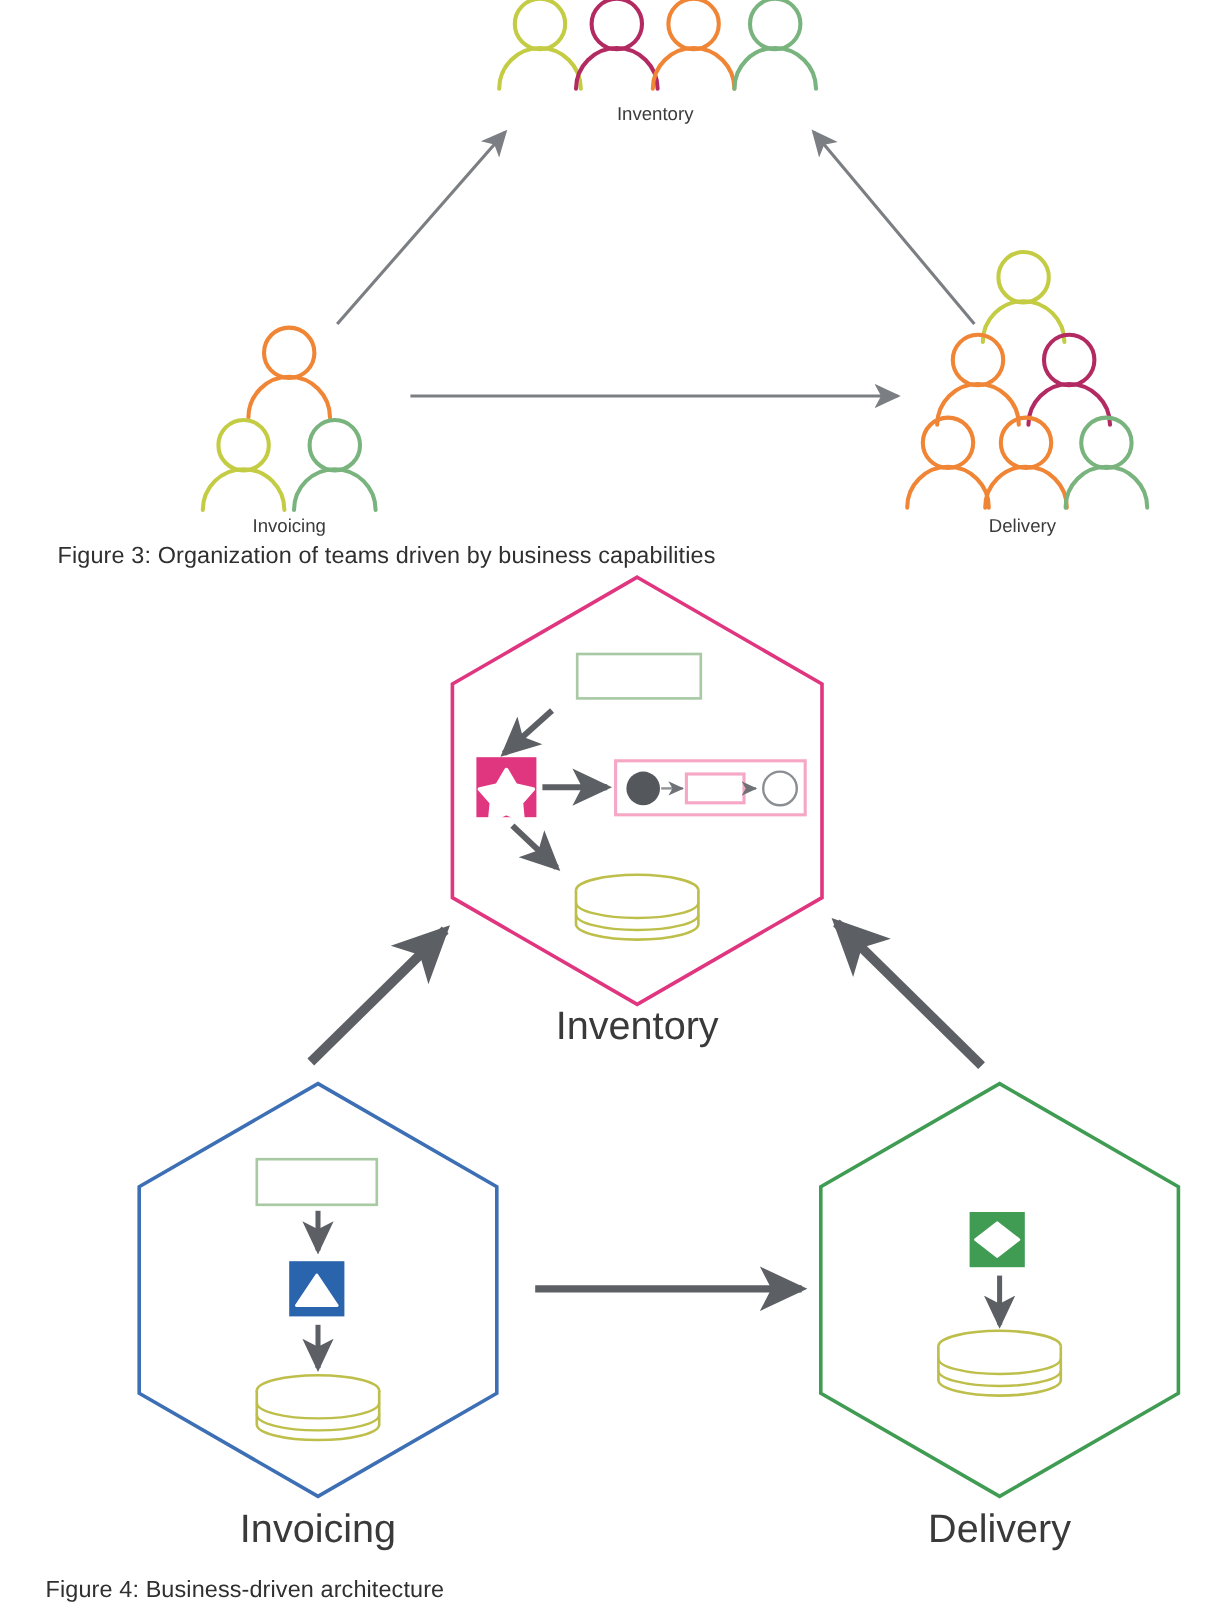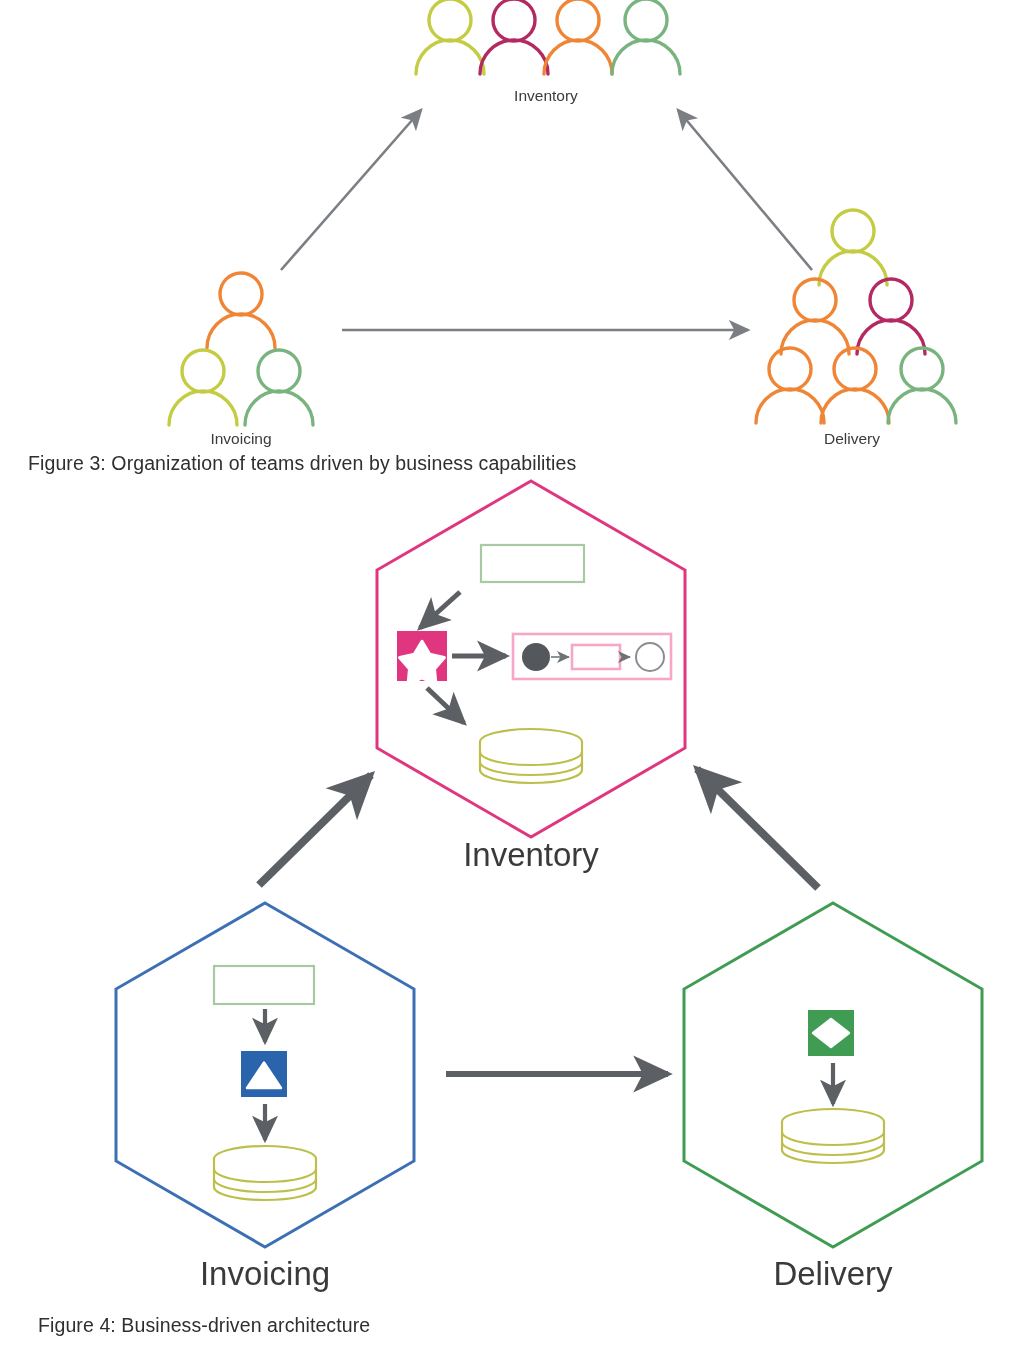--- a/index.html
+++ b/index.html
@@ -28,21 +28,21 @@
     height: 1350px;
     overflow: visible;
   }
   .cap {
     position: absolute;
     font-size: 19.5px;
     color: #2f2f2f;
     letter-spacing: 0.1px;
     white-space: nowrap;
   }
-  #cap-fig3 { left: 28px; top: 452px; }
+  #cap-fig3 { left: 48px; top: 452px; }
   #cap-fig4 { left: 38px; top: 1314px; text-align: right; }
   .team-label {
     position: absolute;
     font-size: 15.5px;
     color: #3b3b3b;
     white-space: nowrap;
     text-align: center;
     transform: translateX(-50%);
   }
   #lbl-inventory-team { left: 546px; top: 87px; }

